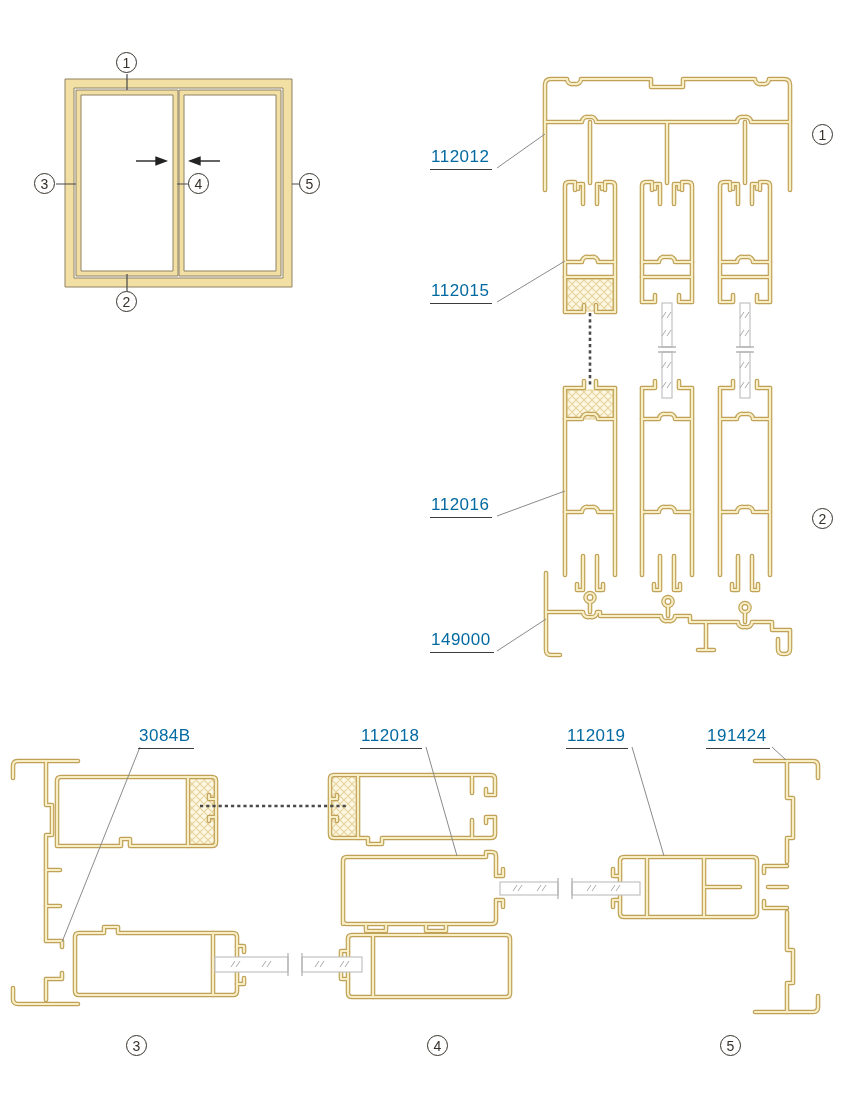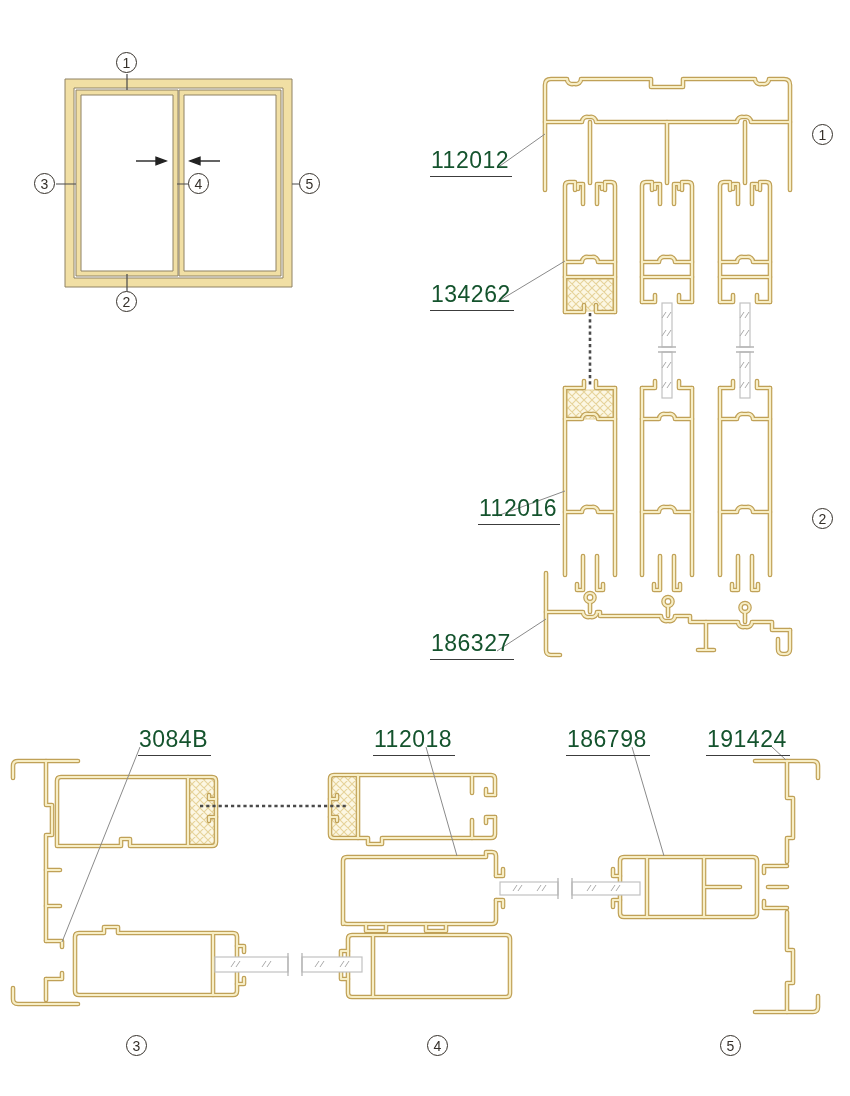--- a/index.html
+++ b/index.html
@@ -2,21 +2,21 @@
 <html><head>
 <meta charset="utf-8">
 <style>
   html,body{margin:0;padding:0;background:#ffffff;}
   #stage{
     position:relative;width:850px;height:1096px;background:#ffffff;overflow:hidden;
     font-family:"Liberation Sans","DejaVu Sans",sans-serif;
   }
   #drawing{position:absolute;left:0;top:0;}
   .part-label{
-    position:absolute;font-size:23px;letter-spacing:0.5px;color:#14532d;
+    position:absolute;font-size:17px;letter-spacing:0.5px;color:#0369a1;
     border-bottom:1.2px solid #3c3c3c;padding:0 3px 2px 1px;white-space:nowrap;
   }
   .marker{
     position:absolute;width:21px;height:21px;border:1.6px solid #35302a;border-radius:50%;
     color:#35302a;font-size:14px;line-height:21px;text-align:center;box-sizing:border-box;
     background:transparent;
   }
 </style>
 </head>
 <body>
@@ -191,26 +191,26 @@
     <path d="M497,516 L565,491"></path>
     <path d="M497,651 L546,619"></path>
     <path d="M140,747 L62,942"></path>
     <path d="M426,747 L457,856"></path>
     <path d="M632,747 L664,856"></path>
     <path d="M772,747 L786,760"></path>
   </g>
 </svg>
 
 <div class="part-label" style="left:430px;top:147px;">112012</div>
-<div class="part-label" style="left:430px;top:281px;">134262</div>
-<div class="part-label" style="left:430px;top:495px;margin-left:48px;">112016</div>
-<div class="part-label" style="left:430px;top:630px;">186327</div>
+<div class="part-label" style="left:430px;top:281px;">112015</div>
+<div class="part-label" style="left:430px;top:495px;">112016</div>
+<div class="part-label" style="left:430px;top:630px;">149000</div>
 <div class="part-label" style="left:138px;top:726px;">3084B</div>
-<div class="part-label" style="left:373px;top:726px;">112018</div>
-<div class="part-label" style="left:566px;top:726px;">186798</div>
+<div class="part-label" style="left:360px;top:726px;">112018</div>
+<div class="part-label" style="left:566px;top:726px;">112019</div>
 <div class="part-label" style="left:706px;top:726px;">191424</div>
 
 <div class="marker" style="left:116px;top:52px;">1</div>
 <div class="marker" style="left:116px;top:291px;">2</div>
 <div class="marker" style="left:34px;top:173px;">3</div>
 <div class="marker" style="left:188px;top:173px;">4</div>
 <div class="marker" style="left:299px;top:173px;">5</div>
 
 <div class="marker" style="left:812px;top:124px;">1</div>
 <div class="marker" style="left:812px;top:508px;">2</div>

